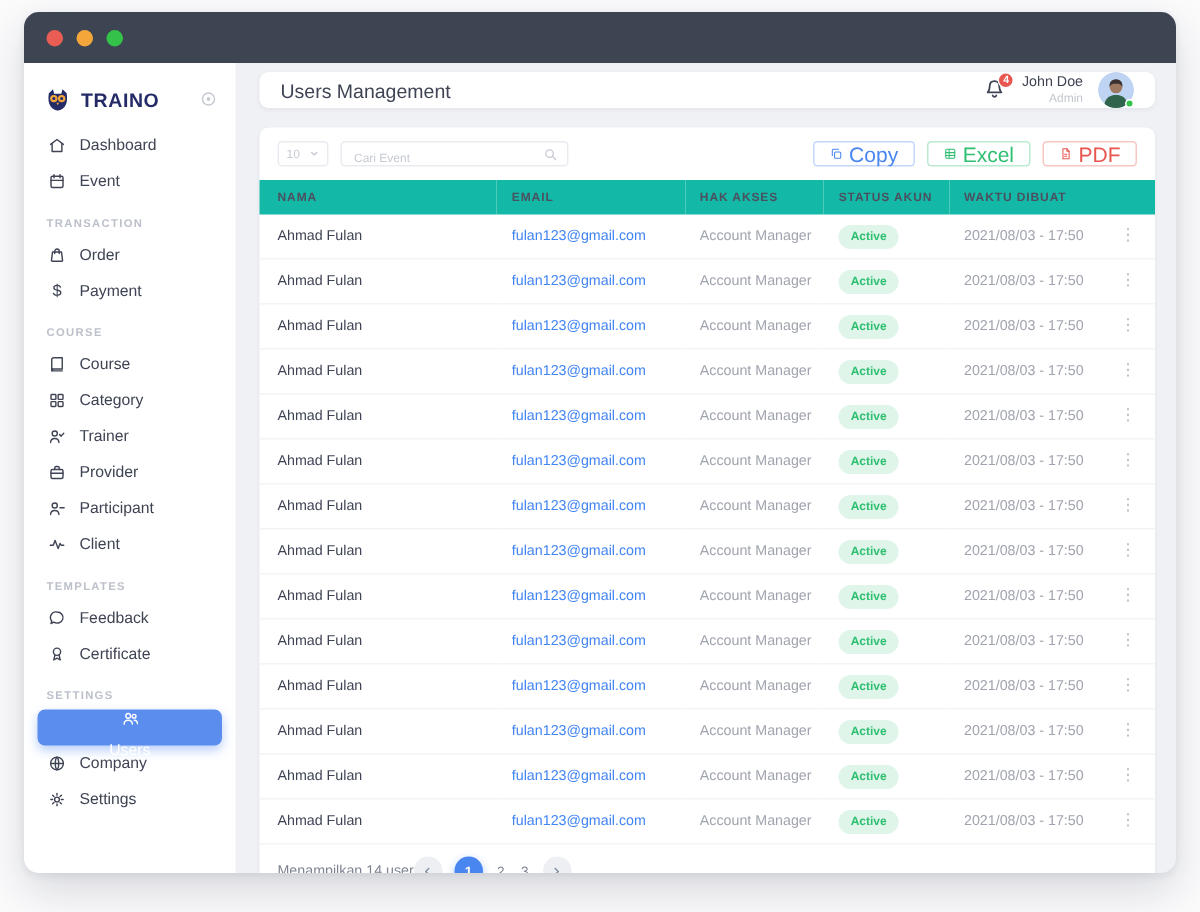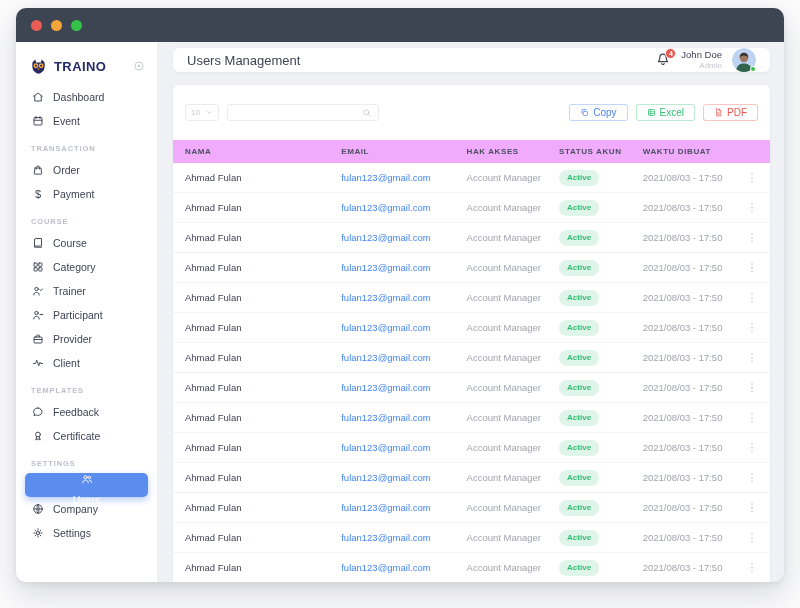--- a/index.html
+++ b/index.html
@@ -75,48 +75,48 @@
   .avatar-wrap { position:relative; width:24px; height:24px; cursor:pointer; }
   .avatar { width:24px; height:24px; border-radius:50%; overflow:hidden; display:block; }
   .avatar svg { width:24px; height:24px; display:block; }
   .online-dot {
     position:absolute; right:0; bottom:0; width:6px; height:6px; border-radius:50%;
     background:#35C24A; border:1px solid #fff;
   }
 
   .content-card { margin-top:13px; display:flex; flex-direction:column; }
 
-  .toolbar { display:flex; align-items:center; gap:8px; padding:19px 12px; }
+  .toolbar { display:flex; align-items:center; gap:8px; padding:9px 12px; }
   .pagesize {
     width:34px; height:17px; border:1px solid #E9EBF0; border-radius:3px;
     display:flex; align-items:center; justify-content:space-between; padding:0 5px;
     font-size:8px; color:#C6CAD2; cursor:pointer; background:#fff;
   }
   .pagesize .svg-icon { width:7px; height:7px; display:inline-flex; color:#C6CAD2; }
   .pagesize svg { width:7px; height:7px; }
   .search-box { position:relative; width:152px; height:17px; border:1px solid #E9EBF0; border-radius:3px; background:#fff; }
   .search-box input {
     width:100%; height:100%; border:none; outline:none; background:transparent;
     font-size:8px; color:#6B7080; padding:0 22px 0 8px; font-family:"Liberation Sans", sans-serif;
   }
   .search-box input::placeholder { color:#C6CAD2; }
   .search-icon { position:absolute; right:6px; top:3px; width:10px; height:10px; color:#C6CAD2; display:inline-flex; }
   .search-icon svg { width:10px; height:10px; }
   .export-group { margin-left:auto; display:flex; gap:8px; }
   .export-btn {
     height:17px; padding:0 10px; border-radius:3px; background:#fff; border:1px solid;
-    font-size:10px; display:flex; align-items:center; gap:4px; cursor:pointer;
+    font-size:14px; display:flex; align-items:center; gap:4px; cursor:pointer;
     font-family:"Liberation Sans", sans-serif;
   }
   .export-btn .svg-icon { width:9px; height:9px; display:inline-flex; }
   .export-btn svg { width:9px; height:9px; }
 
   table { width:100%; border-collapse:collapse; table-layout:fixed; }
   thead th {
-    background:#f0abfc; font-size:8px; font-weight:700; letter-spacing:.6px;
+    background:#14b8a6; font-size:8px; font-weight:700; letter-spacing:.6px;
     color:#4B5060; text-align:left; padding:7px 10px; text-transform:uppercase;
   }
   thead th:first-child { padding-left:12px; }
   tbody td {
     padding:6.5px 10px; font-size:9.5px; line-height:12px; color:#3F4454;
     border-bottom:1px solid #F3F4F7; white-space:nowrap; overflow:hidden;
   }
   tbody td:first-child { padding-left:12px; }
   td.email { color:#4285F4; }
   td.role, td.waktu { color:#A0A4AE; }
@@ -231,35 +231,35 @@
                 <circle cx="9" cy="8" r="3.4"></circle>
                 <path d="M3.5 20c0-3.4 2.5-5.4 5.5-5.4s5.5 2 5.5 5.4"></path>
                 <path d="M15.5 9.5l2 2 3.5-3.7"></path>
               </svg>
             </span>
             <span>Trainer</span>
           </div>
           <div class="nav-item">
             <span class="svg-icon">
               <svg viewBox="0 0 24 24" fill="none" stroke="currentColor" stroke-width="1.9" stroke-linecap="round" stroke-linejoin="round">
+                <rect x="4" y="8" width="16" height="12" rx="2"></rect>
+                <path d="M9 8V6a2 2 0 0 1 2-2h2a2 2 0 0 1 2 2v2M4 13h16"></path>
+              </svg>
+            </span>
+            <span>Provider</span>
+          </div>
+          <div class="nav-item">
+            <span class="svg-icon">
+              <svg viewBox="0 0 24 24" fill="none" stroke="currentColor" stroke-width="1.9" stroke-linecap="round" stroke-linejoin="round">
                 <circle cx="9" cy="8" r="3.4"></circle>
                 <path d="M3.5 20c0-3.4 2.5-5.4 5.5-5.4s5.5 2 5.5 5.4"></path>
                 <path d="M16 11h5.5"></path>
               </svg>
             </span>
             <span>Participant</span>
-          </div>
-          <div class="nav-item">
-            <span class="svg-icon">
-              <svg viewBox="0 0 24 24" fill="none" stroke="currentColor" stroke-width="1.9" stroke-linecap="round" stroke-linejoin="round">
-                <rect x="4" y="8" width="16" height="12" rx="2"></rect>
-                <path d="M9 8V6a2 2 0 0 1 2-2h2a2 2 0 0 1 2 2v2M4 13h16"></path>
-              </svg>
-            </span>
-            <span>Provider</span>
           </div>
           <div class="nav-item">
             <span class="svg-icon">
               <svg viewBox="0 0 24 24" fill="none" stroke="currentColor" stroke-width="1.9" stroke-linecap="round" stroke-linejoin="round">
                 <path d="M3 13h4l2.5-6.5 4 11L16 10.5l1.5 2.5H21"></path>
               </svg>
             </span>
             <span>Client</span>
           </div>
           <div class="nav-section">TEMPLATES</div>
@@ -346,20 +346,21 @@
         <div class="toolbar">
           <div class="pagesize">
             <span>10</span>
             <span class="svg-icon">
               <svg viewBox="0 0 24 24" fill="none" stroke="currentColor" stroke-width="3" stroke-linecap="round" stroke-linejoin="round">
                   <path d="M6 9l6 6 6-6"></path>
                 </svg>
             </span>
           </div>
           <div class="search-box">
+            <input type="text" placeholder="Cari Event" style="">
             <span class="search-icon">
               <svg viewBox="0 0 24 24" fill="none" stroke="currentColor" stroke-width="2" stroke-linecap="round">
                   <circle cx="10.5" cy="10.5" r="6"></circle>
                   <path d="M15.2 15.2L20 20"></path>
                 </svg>
             </span>
           </div>
           <div class="export-group">
               <button class="export-btn" style="color: rgb(74, 134, 240); border-color: rgba(74, 134, 240, 0.333);">
                 <span class="svg-icon">

